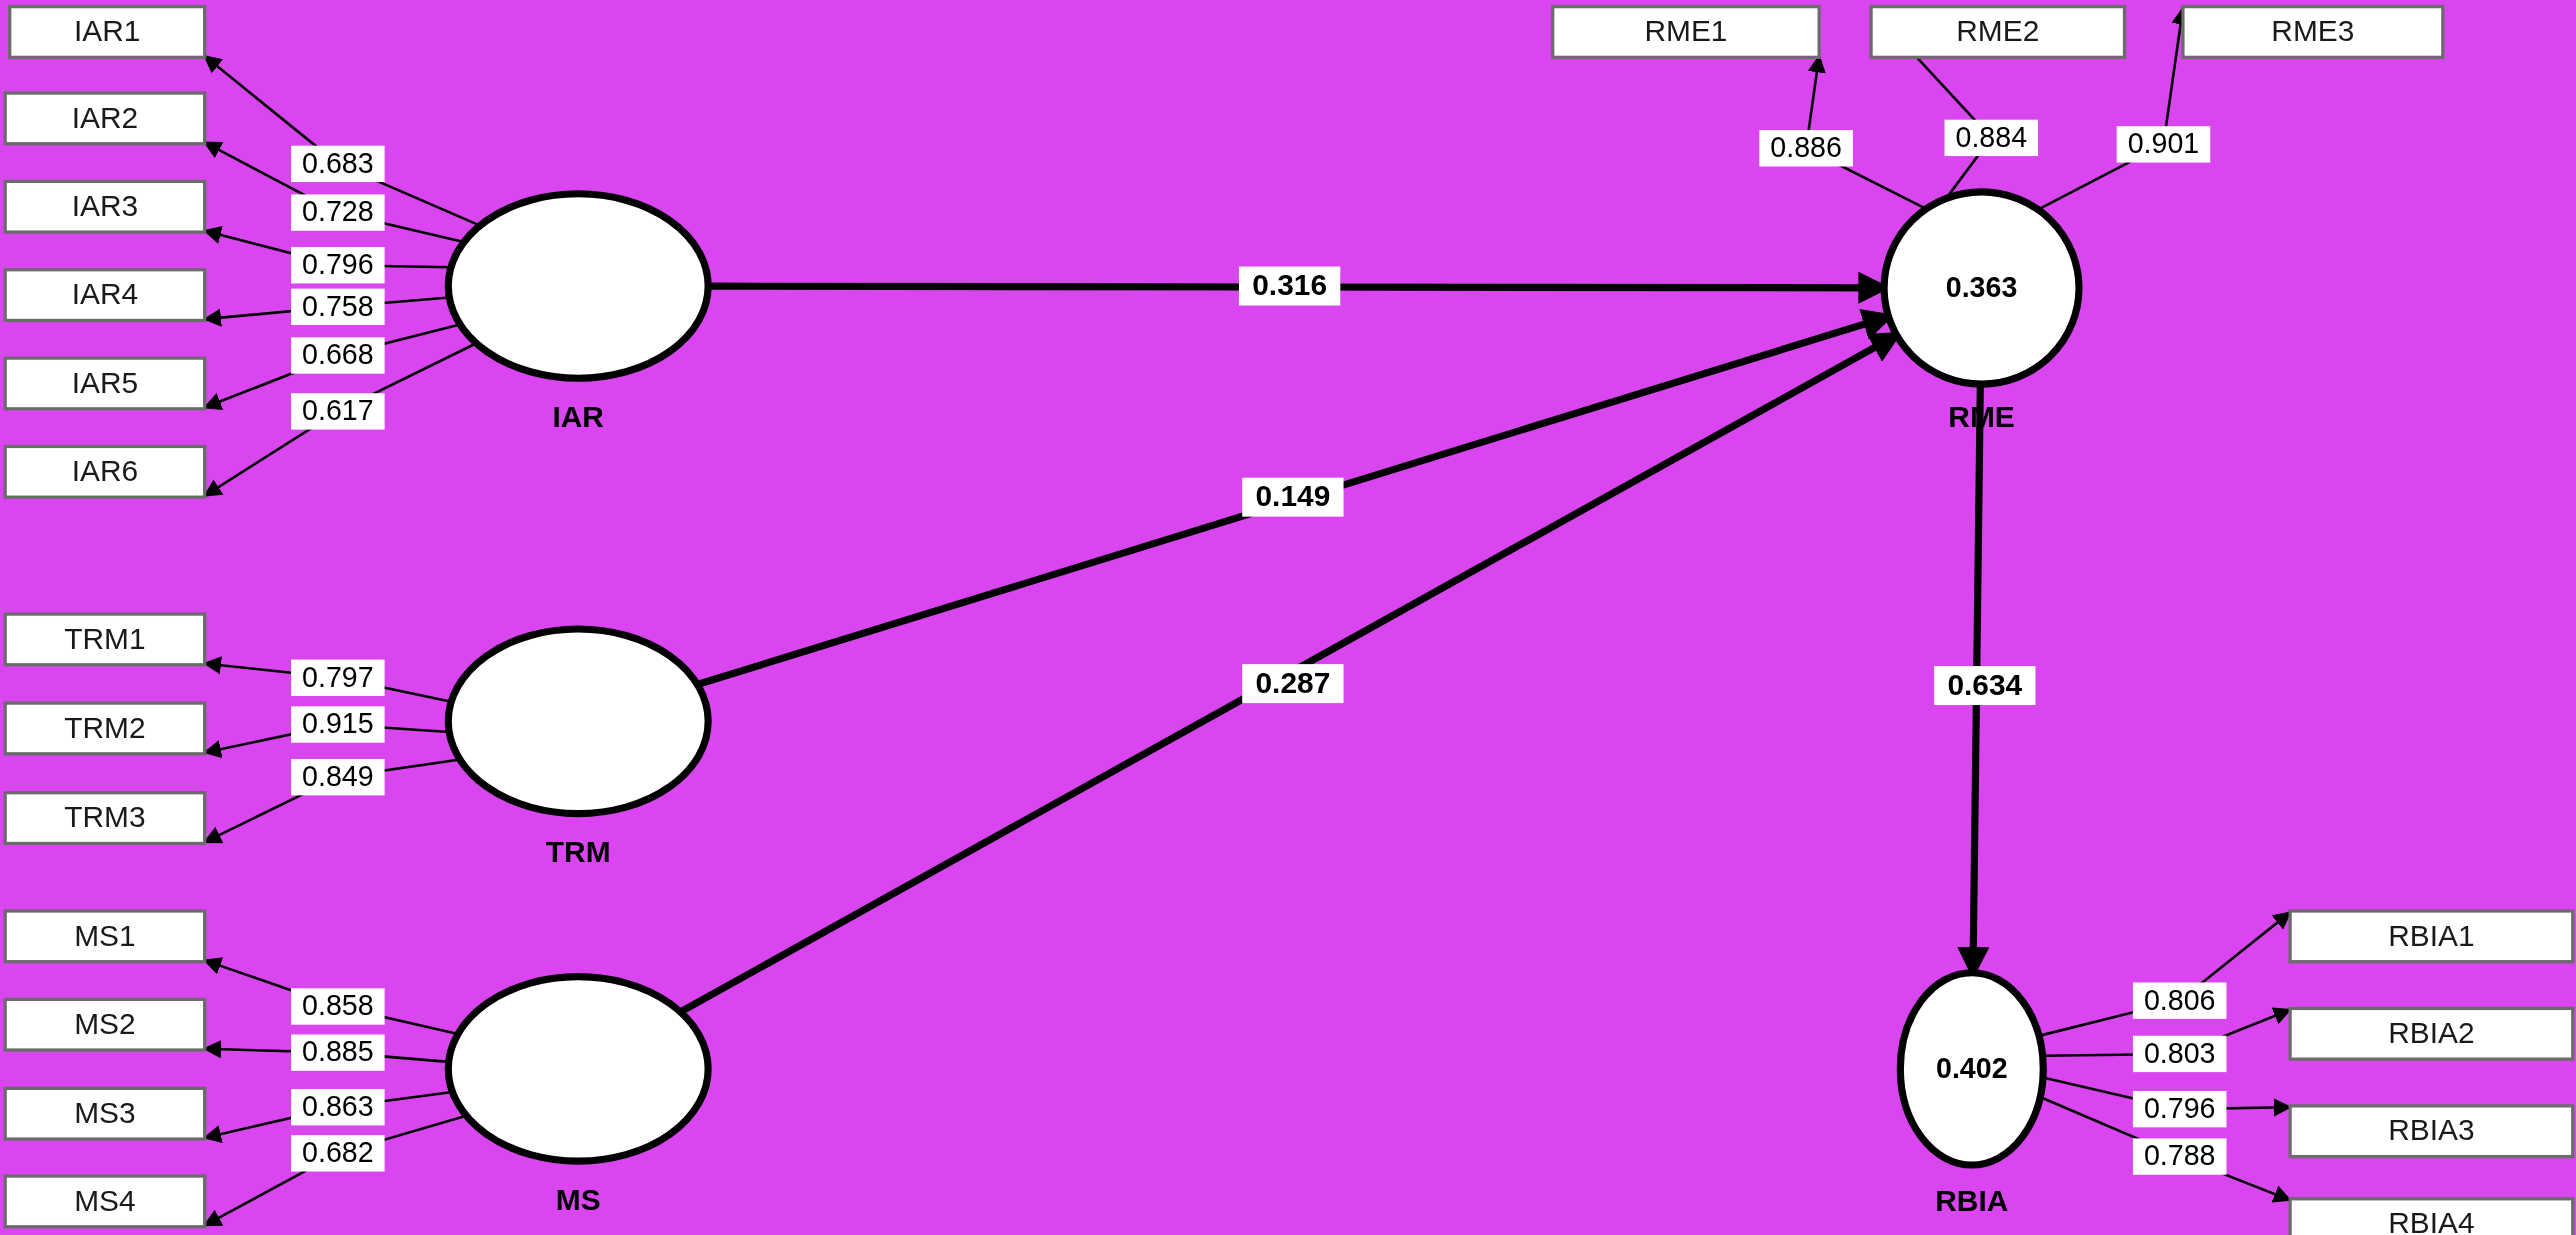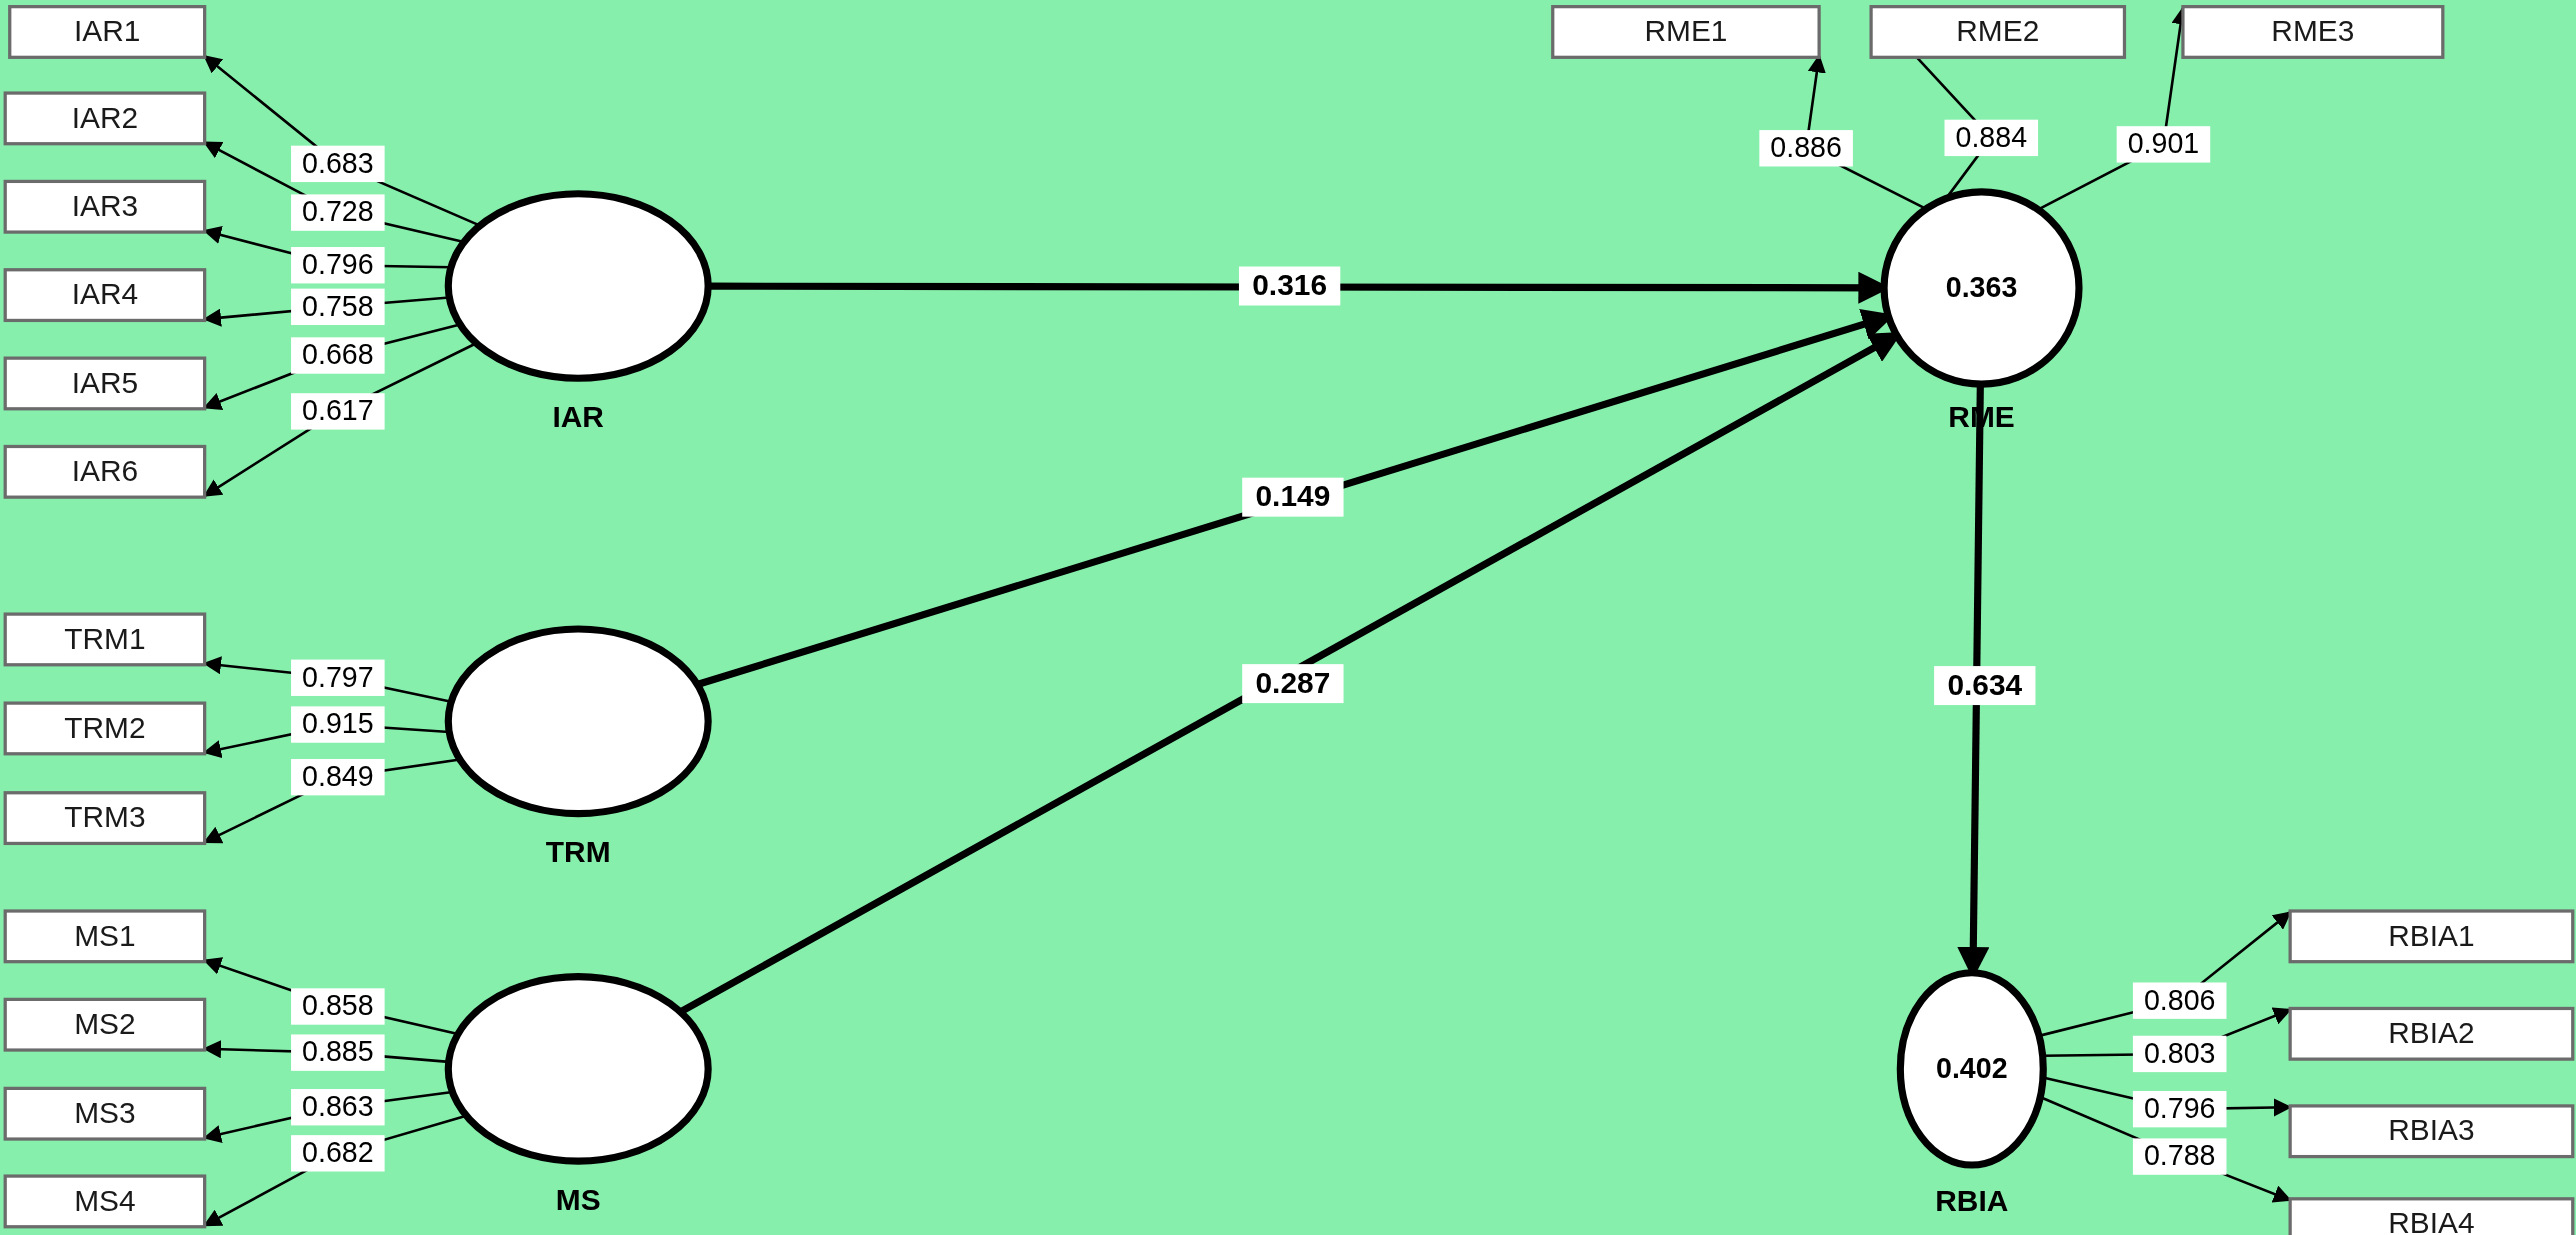--- a/index.html
+++ b/index.html
@@ -11,21 +11,21 @@
   body {
     width: 2576px;
     height: 1236px;
     font-family: "Liberation Sans", sans-serif;
     overflow: hidden;
   }
   #diagram-root {
     position: relative;
     width: 2576px;
     height: 1236px;
-    background: #86efac;
+    background: #d946ef;
   }
   svg#sem-svg {
     display: block;
     width: 2576px;
     height: 1236px;
   }
   .indicator-box-rect {
     fill: #ffffff;
     stroke: #6b6b6b;
     stroke-width: 5;

